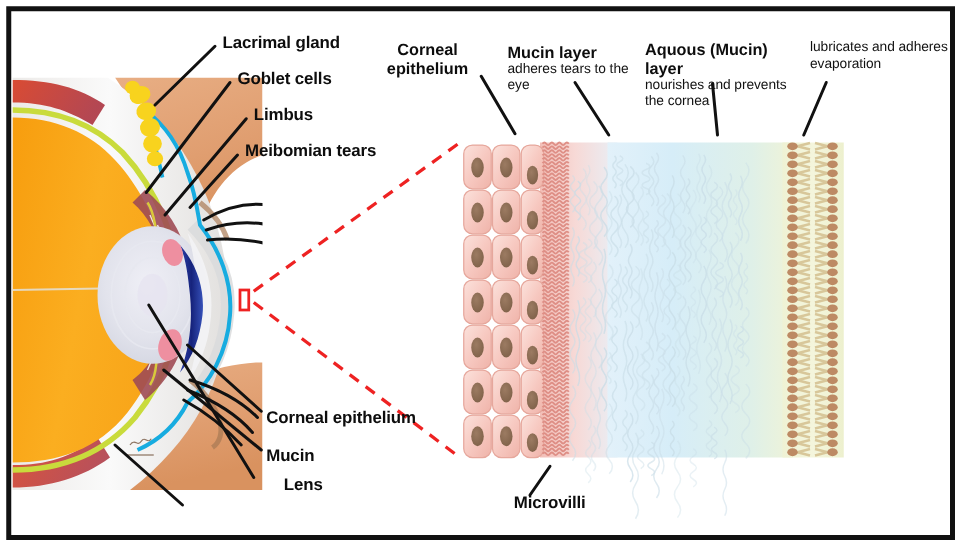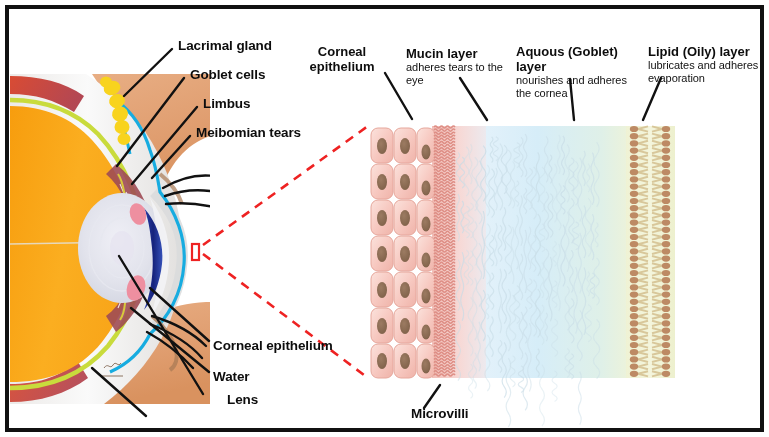--- a/index.html
+++ b/index.html
@@ -13,21 +13,21 @@
     box-sizing:border-box;
   }
   .frame{
     position:absolute;
     left:5px;top:5px;
     width:759px;height:427px;
     border:4px solid #111111;
     box-sizing:border-box;
     pointer-events:none;
   }
-  .stage{position:absolute;left:0;top:16px;width:769px;height:329px;}
+  .stage{position:absolute;left:0;top:4px;width:769px;height:329px;}
   svg.layer{position:absolute;left:0;top:0;width:769px;height:437px;overflow:visible;}
 
   
   .lbl{
     position:absolute;
     color:#0d0d0d;
     font-weight:bold;
     line-height:1.12;
     white-space:nowrap;
     letter-spacing:-0.1px;
@@ -628,39 +628,38 @@
         <line x1="146" y1="400" x2="92" y2="352"></line>
       </g>
     </svg>
 
     <div class="lbl lbl-left" style="left:178px;top:22px;">Lacrimal gland</div>
     <div class="lbl lbl-left" style="left:190px;top:51px;">Goblet cells</div>
     <div class="lbl lbl-left" style="left:203px;top:80px;">Limbus</div>
     <div class="lbl lbl-left" style="left:196px;top:109px;">Meibomian tears</div>
 
     <div class="lbl lbl-left" style="left:213px;top:322px;">Corneal epithelium</div>
-    <div class="lbl lbl-left" style="left:213px;top:353px;">Water</div>
+    <div class="lbl lbl-left" style="left:213px;top:353px;">Mucin</div>
     <div class="lbl lbl-left" style="left:207px;top:376px;margin-left:20px;">Lens</div>
 
     <div class="lbl-block lbl-center" style="left:300px;top:28px;width:84px;">
       <div class="lbl-head">Corneal epithelium</div>
     </div>
 
     <div class="lbl-block" style="left:406px;top:30px;width:110px;">
       <div class="lbl-head">Mucin layer</div>
       <div class="lbl-sub">adheres tears to the eye</div>
     </div>
 
     <div class="lbl-block" style="left:516px;top:28px;width:124px;">
-      <div class="lbl-head">Aquous (Goblet) layer</div>
-      <div class="lbl-sub">nourishes and adheres the cornea</div>
+      <div class="lbl-head">Aquous (Mucin) layer</div>
+      <div class="lbl-sub">nourishes and prevents the cornea</div>
     </div>
 
     <div class="lbl-block" style="left:648px;top:28px;width:112px;">
-      <div class="lbl-head">Lipid (Oily) layer</div>
       <div class="lbl-sub">lubricates and adheres evaporation</div>
     </div>
 
     <div class="lbl lbl-left" style="left:411px;top:390px;">Microvilli</div>
 
   </div>
   <div class="frame"></div>
 </div>
 
 </body></html>

